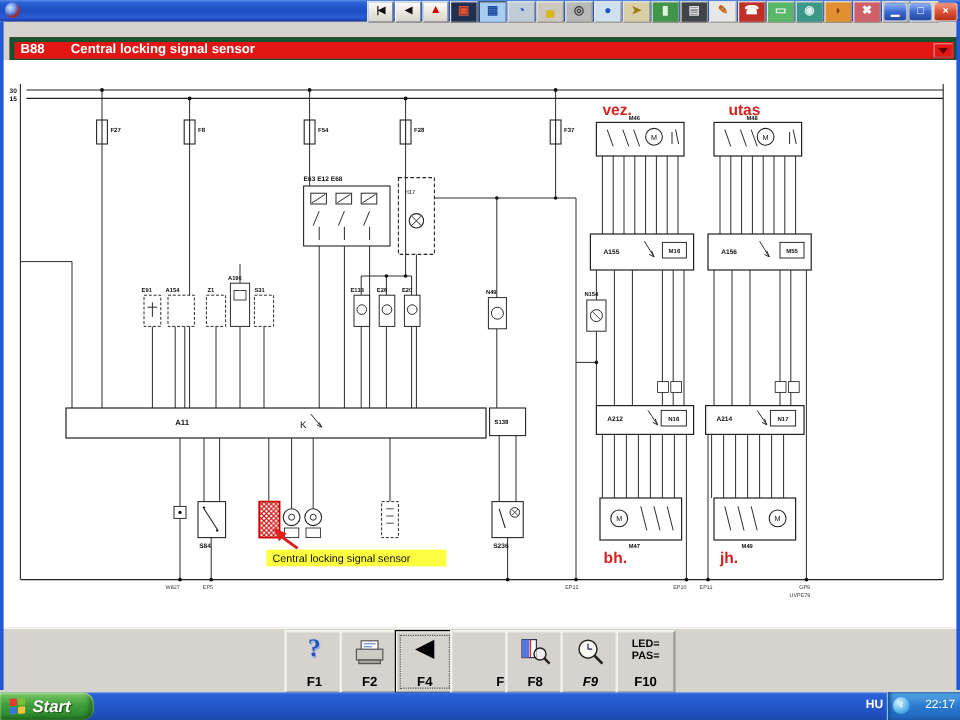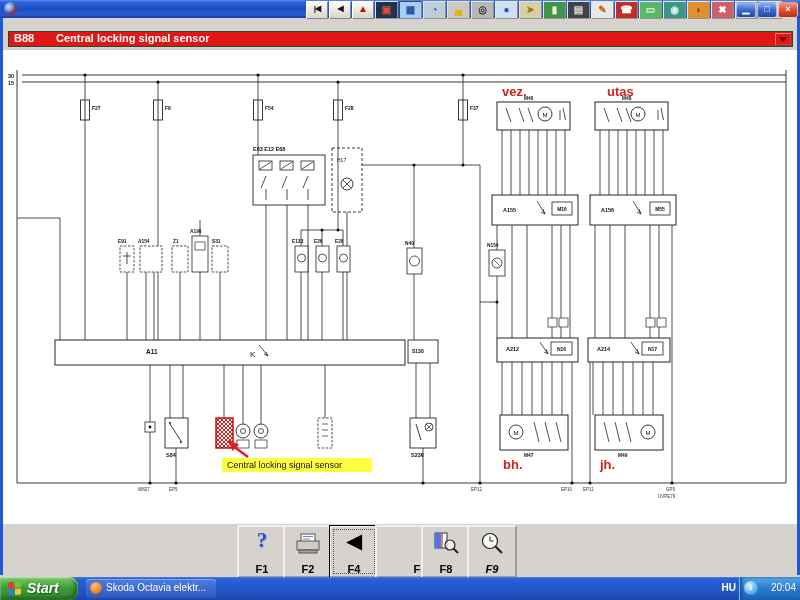--- a/index.html
+++ b/index.html
@@ -21,21 +21,21 @@
   .tile{width:21px;height:16px;border:1px outset #e8e6e0;text-align:center;
     font-size:10px;line-height:15px;overflow:hidden;}
   .tile.sel{border:1px inset #7a90b0;}
   #wincontrols{right:2px;top:2px;display:flex;gap:1px;}
   .winbtn{width:18px;height:14px;border-radius:3px;color:#fff;font-size:9px;font-weight:bold;
     text-align:center;line-height:13px;border:1px solid rgba(255,255,255,.55);
     background:linear-gradient(#8fb3f4,#3b67d0 50%,#27479e);}
   .winbtn.close{background:linear-gradient(#f2977f,#dd5135 50%,#b03018);}
   
   #selbar{left:8px;top:31px;width:783px;height:14px;background:#e31616;
-    border:1px solid #14532d;color:#fff;font-size:11px;font-weight:bold;}
+    border:4px solid #14532d;color:#fff;font-size:11px;font-weight:bold;}
   #selcode{left:5px;top:0px;}
   #sellabel{left:47px;top:0px;}
   #seldrop{right:1px;top:1px;width:14px;height:10px;background:#e31616;
     border:1px outset #f57d7d;}
   #seldrop .tri{position:absolute;left:3px;top:3px;width:0;height:0;
     border-left:4px solid transparent;border-right:4px solid transparent;border-top:5px solid #5e0000;}
   
   #diagram{left:0;top:50px;width:800px;height:473px;background:#fff;}
   
   .sideborder{top:18px;width:3px;height:557px;background:#2158d8;z-index:30;}
@@ -400,34 +400,37 @@
     <div class="key">F8</div>
   </div>
   <div class="fbtn" style="left:467px;font-style:italic;">
     <svg width="30" height="26" style="margin-top:3px;">
       <circle cx="13" cy="11" r="7.5" fill="#f8f8f4" stroke="#222" stroke-width="1.2"></circle>
       <path d="M13,11 L13,6.5 M13,11 L16.5,11" stroke="#224" stroke-width="1"></path>
       <path d="M18.5,16.5 L25,23" stroke="#222" stroke-width="2.2"></path>
     </svg>
     <div class="key">F9</div>
   </div>
+  <div class="fbtn" style="left:513px;">
+    <div class="f10txt">
+      <div>LED=</div>
+      <div>PAS=</div>
+    </div>
+    <div class="key">F10</div>
+  </div>
 </div>
 
 <div id="taskbar" class="abs">
   <div id="startbtn" class="abs">
     <span class="flag">
       <i style="background:#e23a2e;"></i>
         <i style="background:#7dbb3b;"></i>
       <i style="background:#3b78d6;"></i>
         <i style="background:#f3c53a;"></i>
     </span>
     <span id="startlabel">Start</span>
   </div>
-  <div class="task abs" style="left:86px;">
-    <span class="ticon" style="background:radial-gradient(circle at 40% 35%,#ffd27a,#f06c18 70%,#b33c00);"></span>
-    <span class="tlabel">Skoda Octavia elektr...</span>
-  </div>
   <div id="traylang">HU</div>
   <div id="tray" class="abs">
     <div id="traychev" class="abs">‹</div>
-    <div id="traytime">20:04</div>
+    <div id="traytime">22:17</div>
   </div>
 </div>
 
 </body></html>

